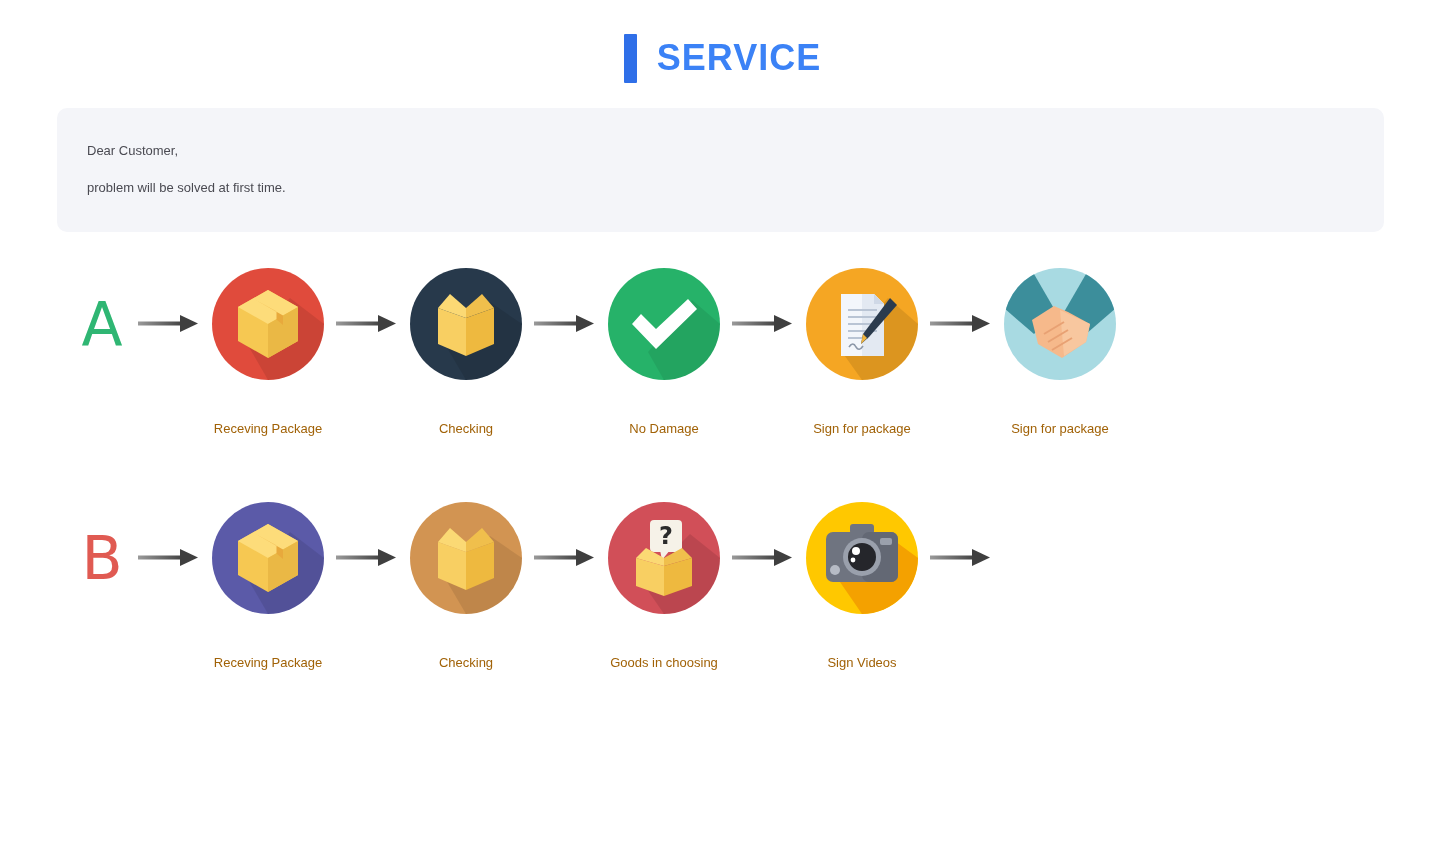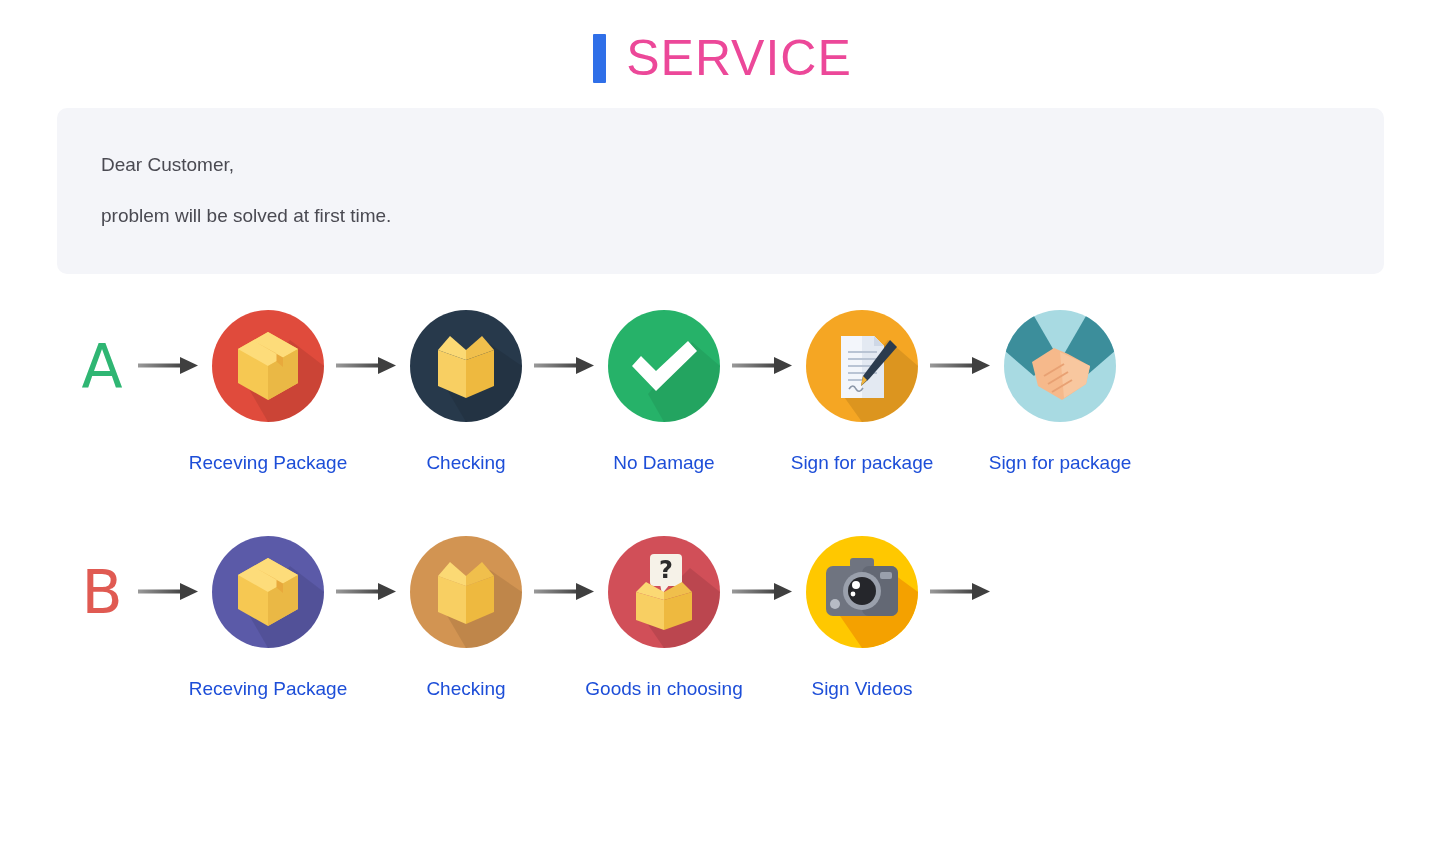--- a/index.html
+++ b/index.html
@@ -26,39 +26,39 @@
     box-sizing: border-box;
   }
   .title-bar {
     width: 13px;
     height: 49px;
     background: #2f6fe8;
     margin-right: 20px;
     border-radius: 1px;
   }
   .title-text {
-    font-size: 50px;
-    font-weight: normal;
+    font-size: 36px;
+    font-weight: bold;
     letter-spacing: 1px;
-    color: #ec4899;
+    color: #3b82f6;
     line-height: 1;
   }
 
   
   .notice {
     margin: 36px 64px 0 57px;
     background: #f4f5f9;
     border-radius: 10px;
     padding: 24px 30px 26px 30px;
     box-sizing: border-box;
     width: 1327px;
   }
   .notice p {
-    margin: 14px;
-    font-size: 19px;
+    margin: 0;
+    font-size: 13px;
     line-height: 37px;
     color: #4a4a52;
     white-space: nowrap;
   }
 
   
   .flow {
     margin-top: 36px;
     display: flex;
     align-items: flex-start;
@@ -77,23 +77,23 @@
 
   .circle {
     width: 112px;
     height: 112px;
     border-radius: 50%;
     position: relative;
     overflow: hidden;
     flex: none;
   }
   .step-label {
-    margin-top: 24px;
-    font-size: 19px;
-    color: #1d4ed8;
+    margin-top: 32px;
+    font-size: 13px;
+    color: #a16207;
     text-align: center;
     line-height: 34px;
     white-space: nowrap;
   }
   .step-label.wrap { white-space: normal; width: 175px; }
 
   .badge-letter {
     font-size: 60px;
     font-weight: normal;
     line-height: 112px;

